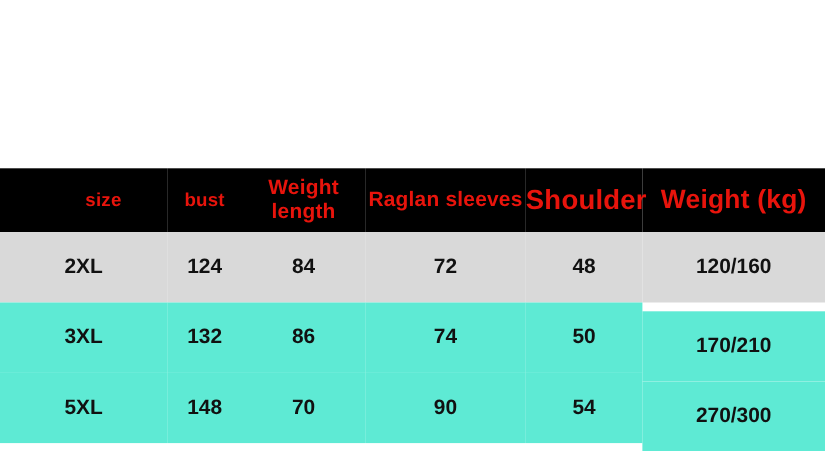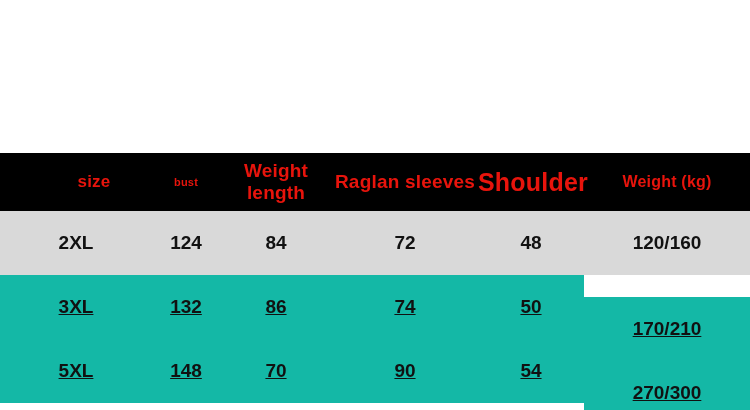--- a/index.html
+++ b/index.html
@@ -40,45 +40,45 @@
     background: #000000;
     color: #e8140c;
     font-weight: bold;
     height: 58px;
     vertical-align: middle;
     padding: 0;
     text-align: center;
     letter-spacing: 0.2px;
   }
   .hdr-size      { font-size: 17px; text-align: center; padding-left: 36px !important; }
-  .hdr-bust      { font-size: 11px; }
+  .hdr-bust      { font-size: 17px; }
   .hdr-dress     { font-size: 19px; }
   .hdr-raglan    { font-size: 19px; margin-top: 44px; }
   .hdr-shoulder  { font-size: 25px; }
-  .hdr-weight    { font-size: 16px; margin-top: 16px; }
+  .hdr-weight    { font-size: 24px; margin-top: 16px; }
 
   .size-table tbody td {
     height: 64px;
     padding: 0;
     text-align: center;
     vertical-align: middle;
     color: #111111;
     font-size: 19px;
     font-weight: bold;
   }
   tbody tr.row-even td { background: #d9d9d9; }
-  tbody tr.row-odd  td { background: #14b8a6; text-decoration: underline; }
+  tbody tr.row-odd  td { background: #5eead4; }
 
   td.cell-size {
     text-align: left;
     padding-left: 28px;
     font-size: 20px;
   }
   
-  .nudge-down { position: relative; top: 22px; }
+  .nudge-down { position: relative; top: 8px; }
   .bottom-space {
     height: 19px;
     background: #ffffff;
   }
 </style>
 </head>
 <body>
 
 <div class="page">
 

